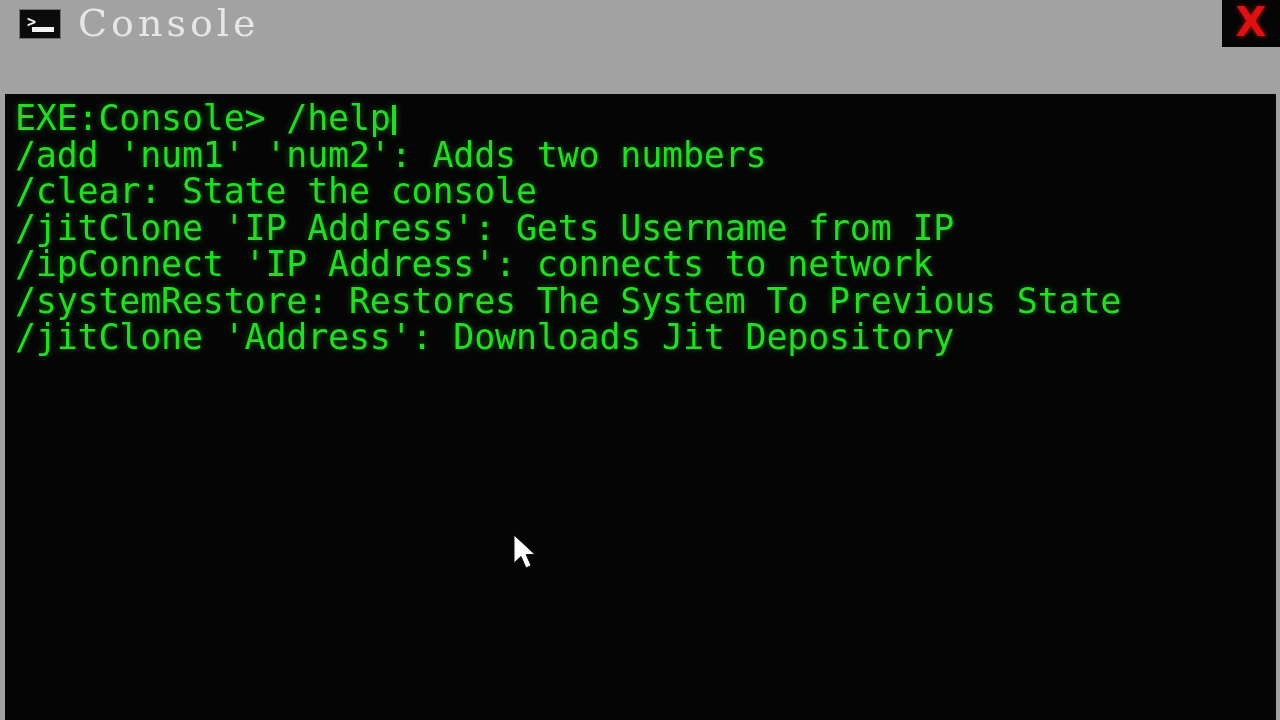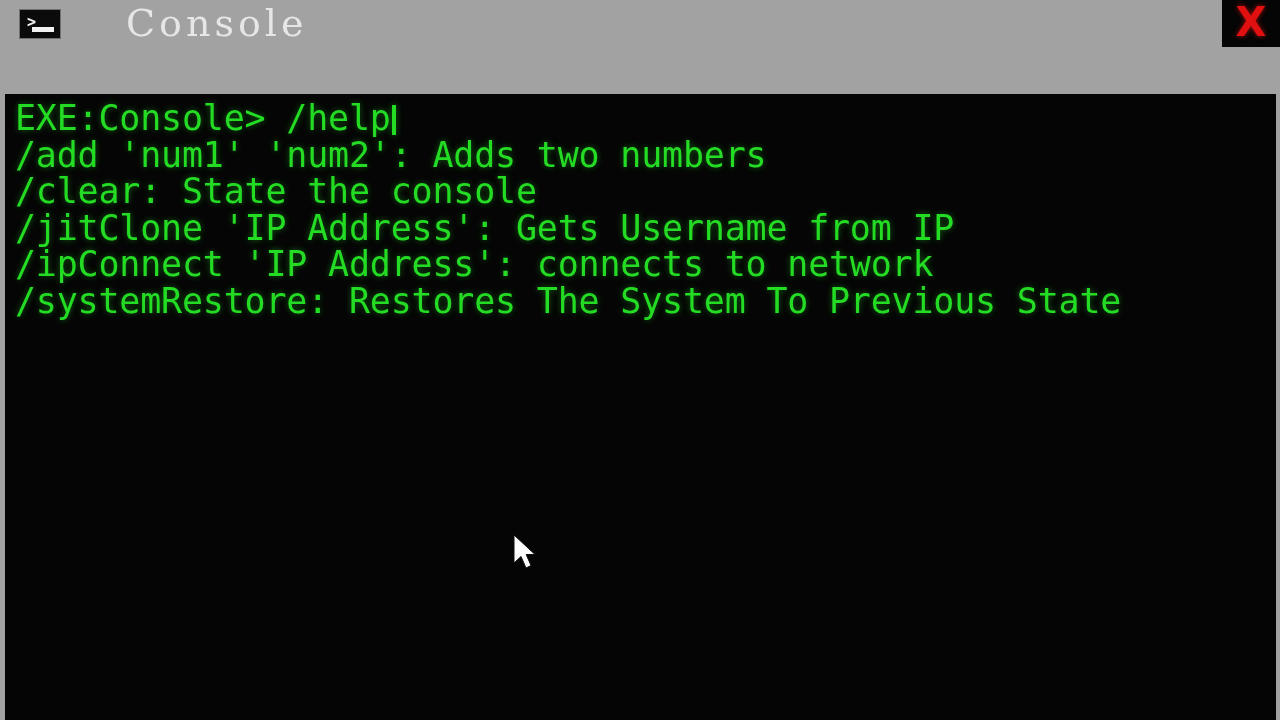--- a/index.html
+++ b/index.html
@@ -70,21 +70,20 @@
     left: 78px;
     top: 0;
     height: 47px;
     line-height: 47px;
     font-family: "DejaVu Serif", serif;
     font-size: 38px;
     letter-spacing: 4px;
     color: #e6e6e6;
     white-space: nowrap;
     user-select: none;
-    margin-left: 48px;
   }
 
   .close-button {
     position: absolute;
     right: 0;
     top: 0;
     width: 58px;
     height: 47px;
     background: #050505;
     color: #e01010;
@@ -173,20 +172,21 @@
     <div class="console-screen">
 
       <div class="console-line"><span>EXE:Console&gt; /help</span><span class="caret"></span></div>
 
       <div class="console-line blank"></div>
       <div class="console-line">/add 'num1' 'num2': Adds two numbers</div>
       <div class="console-line">/clear: State the console</div>
       <div class="console-line">/jitClone 'IP Address': Gets Username from IP</div>
       <div class="console-line">/ipConnect 'IP Address': connects to network</div>
       <div class="console-line">/systemRestore: Restores The System To Previous State</div>
+      <div class="console-line">/jitClone 'Address': Downloads Jit Depository</div>
 
       <svg class="mouse-cursor" viewBox="0 0 26 40" xmlns="http://www.w3.org/2000/svg">
         <polygon points="1,1 1,29 8,22.5 13,34 18,31.5 13.2,20.5 22,20.5" fill="#ffffff" stroke="#111111" stroke-width="1"></polygon>
       </svg>
 
     </div>
   </div>
 
 </div>
 

